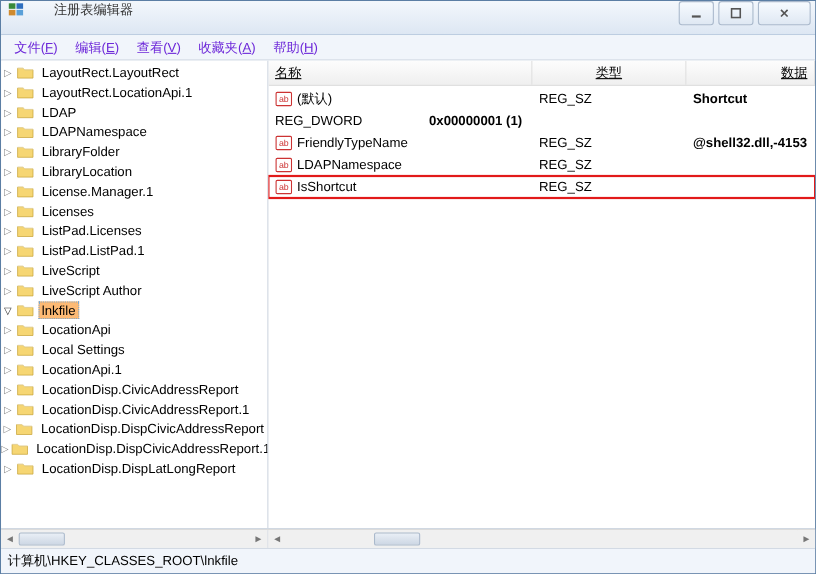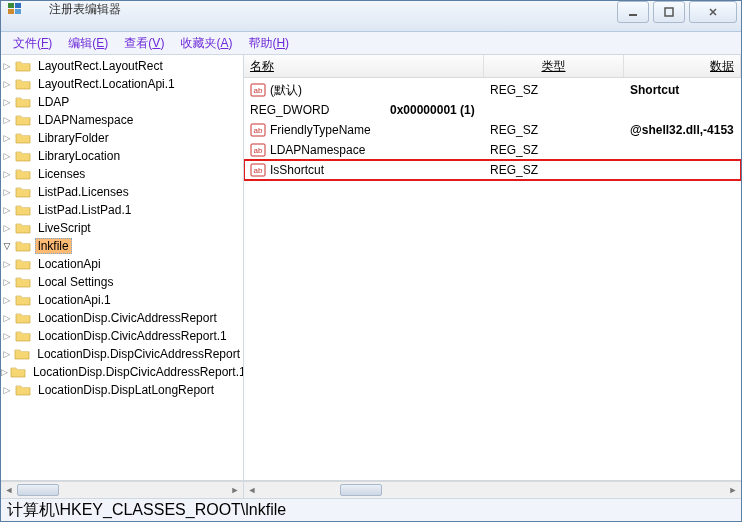--- a/index.html
+++ b/index.html
@@ -209,21 +209,21 @@
     border-radius:2px;
   }
   
   .statusbar {
     height: 22px;
     border-top: 1px solid #d0d8e2;
     background: #f1f5fb;
     display: flex;
     align-items: center;
     padding: 0 6px;
-    font-size: 16px;
+    font-size: 12px;
   }
 </style>
 </head>
 <body>
 
 <div class="window">
 
   <div class="titlebar">
     <span class="app-icon">
       <svg viewBox="0 0 16 16" width="16" height="16">
@@ -326,20 +326,30 @@
             <span class="label">LibraryLocation</span>
           </div>
           <div class="tree-row">
             <span class="expander"></span>
             <span class="folder-icon">
               <svg viewBox="0 0 16 16" width="16" height="16">
                 <path d="M1 4 h5 l1.5 1.5 H15 V13 H1 Z" fill="#f6d673" stroke="#caa63e" stroke-width="0.7"></path>
                 <path d="M1 4 h5 l1.5 1.5 H15" fill="none" stroke="#fff" stroke-width="0.5" opacity="0.7"></path>
               </svg>
             </span>
+            <span class="label">License.Manager.1</span>
+          </div>
+          <div class="tree-row">
+            <span class="expander"></span>
+            <span class="folder-icon">
+              <svg viewBox="0 0 16 16" width="16" height="16">
+                <path d="M1 4 h5 l1.5 1.5 H15 V13 H1 Z" fill="#f6d673" stroke="#caa63e" stroke-width="0.7"></path>
+                <path d="M1 4 h5 l1.5 1.5 H15" fill="none" stroke="#fff" stroke-width="0.5" opacity="0.7"></path>
+              </svg>
+            </span>
             <span class="label">Licenses</span>
           </div>
           <div class="tree-row">
             <span class="expander"></span>
             <span class="folder-icon">
               <svg viewBox="0 0 16 16" width="16" height="16">
                 <path d="M1 4 h5 l1.5 1.5 H15 V13 H1 Z" fill="#f6d673" stroke="#caa63e" stroke-width="0.7"></path>
                 <path d="M1 4 h5 l1.5 1.5 H15" fill="none" stroke="#fff" stroke-width="0.5" opacity="0.7"></path>
               </svg>
             </span>
@@ -357,20 +367,30 @@
           </div>
           <div class="tree-row">
             <span class="expander"></span>
             <span class="folder-icon">
               <svg viewBox="0 0 16 16" width="16" height="16">
                 <path d="M1 4 h5 l1.5 1.5 H15 V13 H1 Z" fill="#f6d673" stroke="#caa63e" stroke-width="0.7"></path>
                 <path d="M1 4 h5 l1.5 1.5 H15" fill="none" stroke="#fff" stroke-width="0.5" opacity="0.7"></path>
               </svg>
             </span>
             <span class="label">LiveScript</span>
+          </div>
+          <div class="tree-row">
+            <span class="expander"></span>
+            <span class="folder-icon">
+              <svg viewBox="0 0 16 16" width="16" height="16">
+                <path d="M1 4 h5 l1.5 1.5 H15 V13 H1 Z" fill="#f6d673" stroke="#caa63e" stroke-width="0.7"></path>
+                <path d="M1 4 h5 l1.5 1.5 H15" fill="none" stroke="#fff" stroke-width="0.5" opacity="0.7"></path>
+              </svg>
+            </span>
+            <span class="label">LiveScript Author</span>
           </div>
           <div class="tree-row selected">
             <span class="expander"></span>
             <span class="folder-icon">
               <svg viewBox="0 0 16 16" width="16" height="16">
                 <path d="M1 4 h5 l1.5 1.5 H15 V13 H1 Z" fill="#f6d673" stroke="#caa63e" stroke-width="0.7"></path>
                 <path d="M1 4 h5 l1.5 1.5 H15" fill="none" stroke="#fff" stroke-width="0.5" opacity="0.7"></path>
               </svg>
             </span>
             <span class="label">lnkfile</span>

